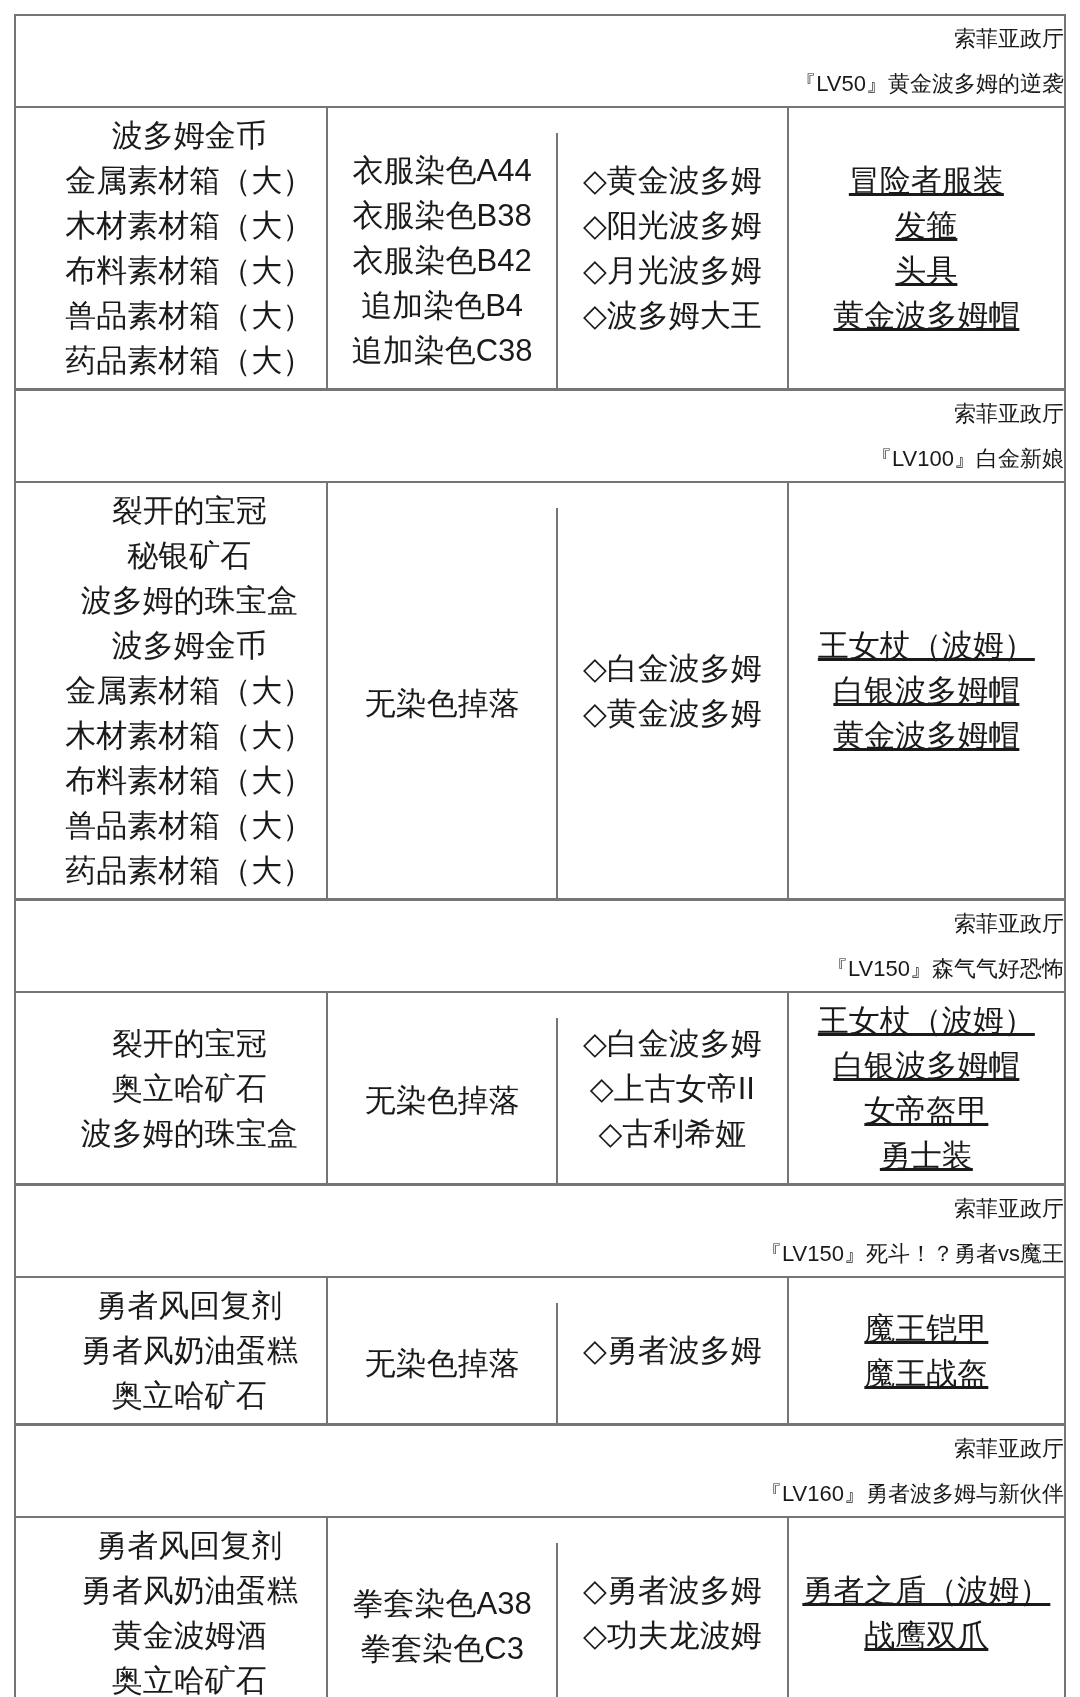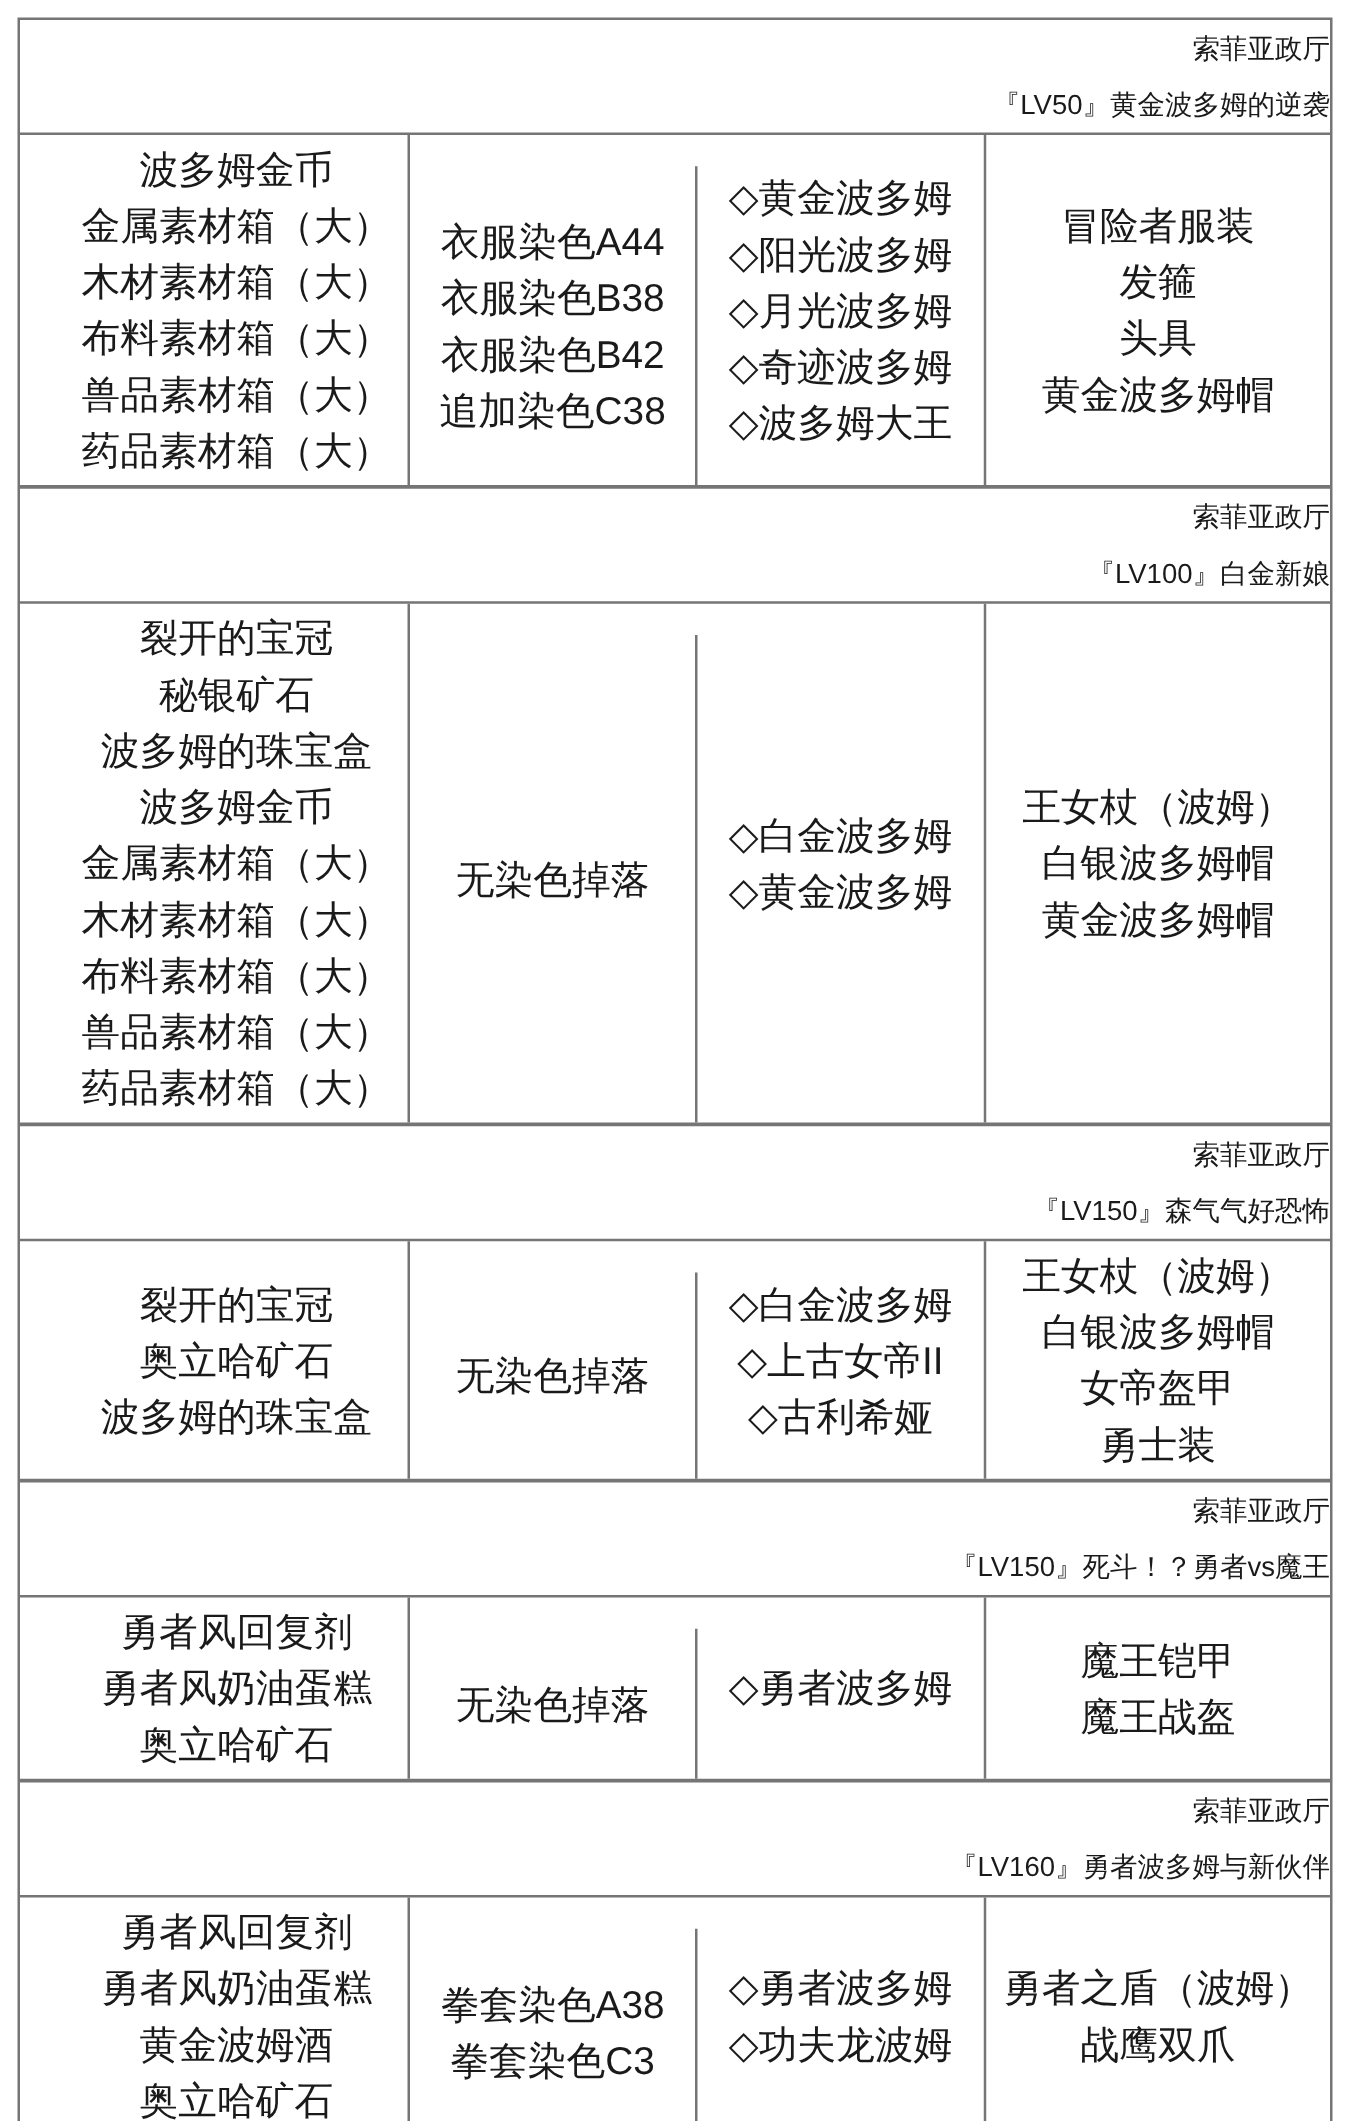--- a/index.html
+++ b/index.html
@@ -41,21 +41,21 @@
     font-size: 31px;
     line-height: 45px;
     border-right: 2px solid #757575;
     box-sizing: border-box;
     padding: 5px 2px;
   }
   .cell:last-child { border-right: none; }
   .c0 { width: 27.3%; }
   .c1 { width: 22.7%; margin-top: 25px; }
   .c2 { width: 22.8%; }
-  .c3 { width: 27.2%; }
+  .c3 { width: 27.2%; text-decoration: underline; }
   .line { white-space: nowrap; }
 </style>
 </head>
 <body>
 
 <div class="quest-table">
   <div class="section">
     <div class="sec-header">
       <div class="line">索菲亚政厅</div>
       <div class="line">『LV50』黄金波多姆的逆袭</div>
@@ -66,27 +66,27 @@
           <div class="line">金属素材箱（大）</div>
           <div class="line">木材素材箱（大）</div>
           <div class="line">布料素材箱（大）</div>
           <div class="line">兽品素材箱（大）</div>
           <div class="line">药品素材箱（大）</div>
         </div>
       <div class="cell c1">
           <div class="line">衣服染色A44</div>
           <div class="line">衣服染色B38</div>
           <div class="line">衣服染色B42</div>
+          <div class="line">追加染色B4</div>
           <div class="line">追加染色C38</div>
         </div>
       <div class="cell c2">
           <div class="line">◇黄金波多姆</div>
           <div class="line">◇阳光波多姆</div>
           <div class="line">◇月光波多姆</div>
-          <div class="line">◇奇迹波多姆</div>
           <div class="line">◇波多姆大王</div>
         </div>
       <div class="cell c3">
           <div class="line">冒险者服装</div>
           <div class="line">发箍</div>
           <div class="line">头具</div>
           <div class="line">黄金波多姆帽</div>
         </div>
     </div>
   </div>

